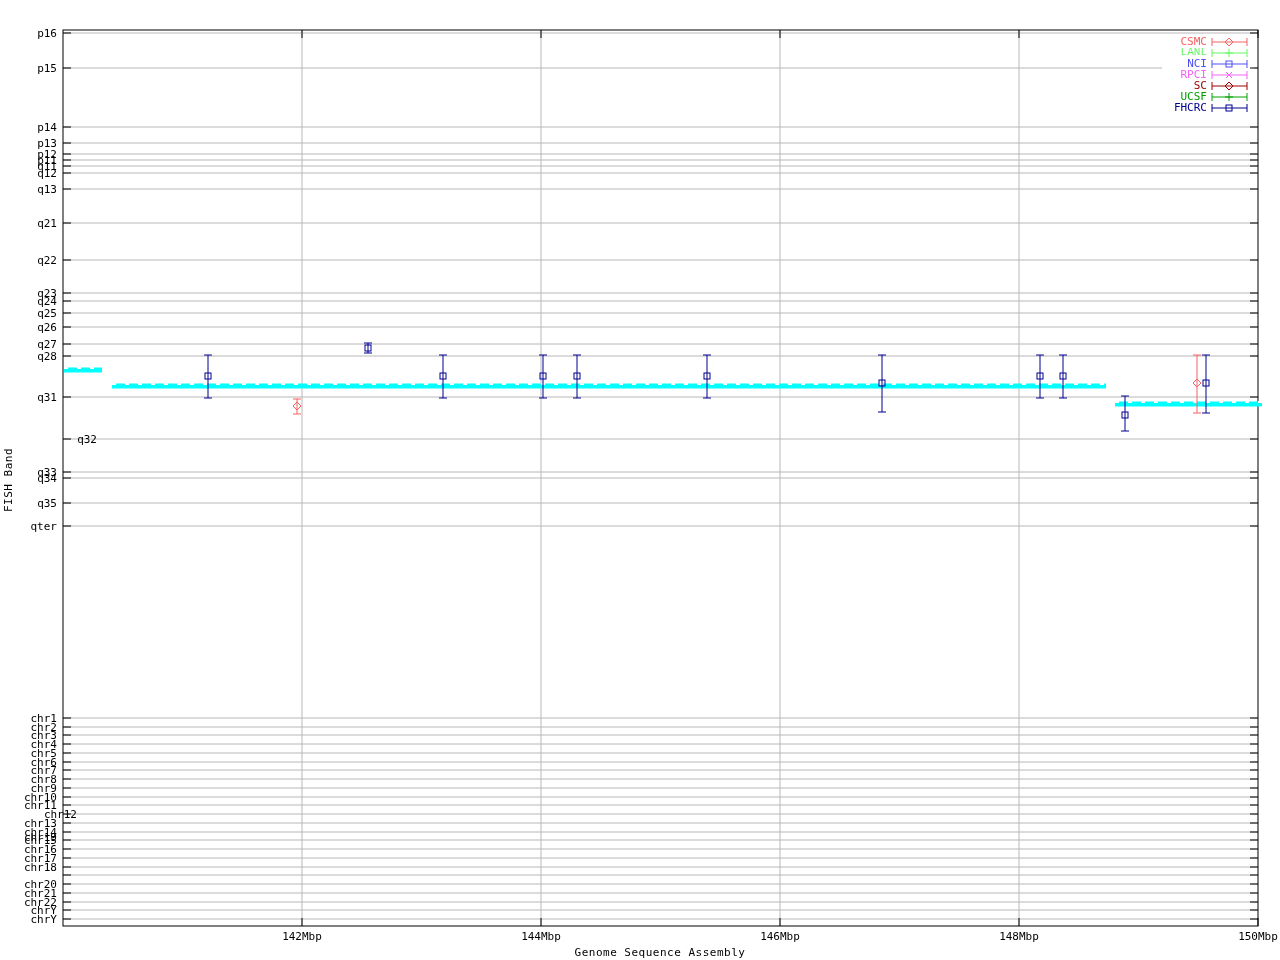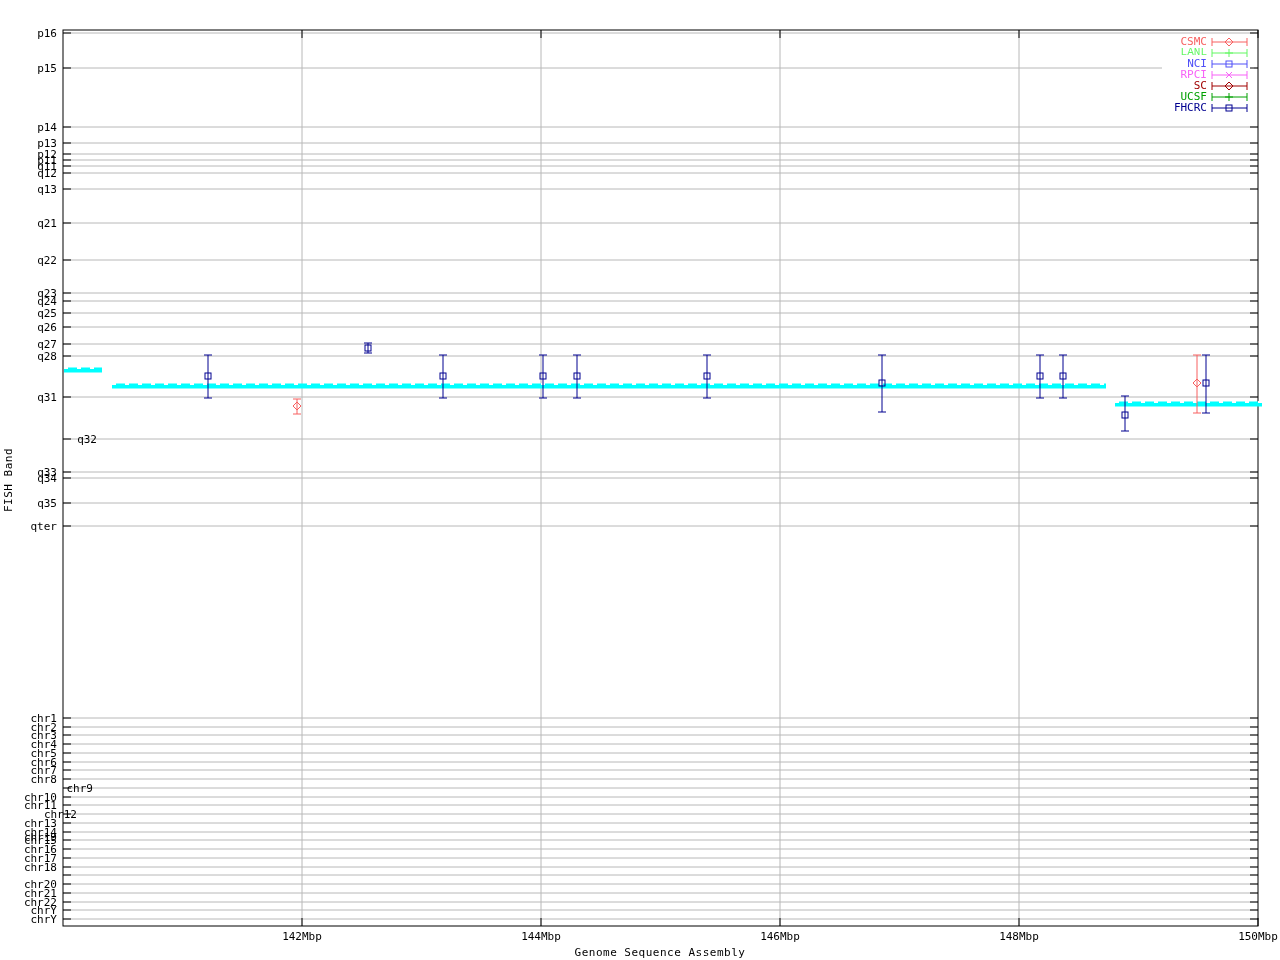--- a/index.html
+++ b/index.html
@@ -301,21 +301,21 @@
       <div class="lbl ylab" style="top: 498px;">q35</div>
       <div class="lbl ylab" style="top: 521px;">qter</div>
       <div class="lbl ylab" style="top: 713px;">chr1</div>
       <div class="lbl ylab" style="top: 722px;">chr2</div>
       <div class="lbl ylab" style="top: 730px;">chr3</div>
       <div class="lbl ylab" style="top: 739px;">chr4</div>
       <div class="lbl ylab" style="top: 748px;">chr5</div>
       <div class="lbl ylab" style="top: 757px;">chr6</div>
       <div class="lbl ylab" style="top: 765px;">chr7</div>
       <div class="lbl ylab" style="top: 774px;">chr8</div>
-      <div class="lbl ylab" style="top: 783px; padding-left: 36px;">chr9</div>
+      <div class="lbl ylab" style="top: 783px;">chr9</div>
       <div class="lbl ylab" style="top: 792px;">chr10</div>
       <div class="lbl ylab" style="top: 800px;">chr11</div>
       <div class="lbl ylab" style="top: 809px; padding-left: 20px;">chr12</div>
       <div class="lbl ylab" style="top: 818px;">chr13</div>
       <div class="lbl ylab" style="top: 827px;">chr14</div>
       <div class="lbl ylab" style="top: 835px;">chr15</div>
       <div class="lbl ylab" style="top: 844px;">chr16</div>
       <div class="lbl ylab" style="top: 853px;">chr17</div>
       <div class="lbl ylab" style="top: 862px;">chr18</div>
       <div class="lbl ylab" style="top: 832px;">chr19</div>

